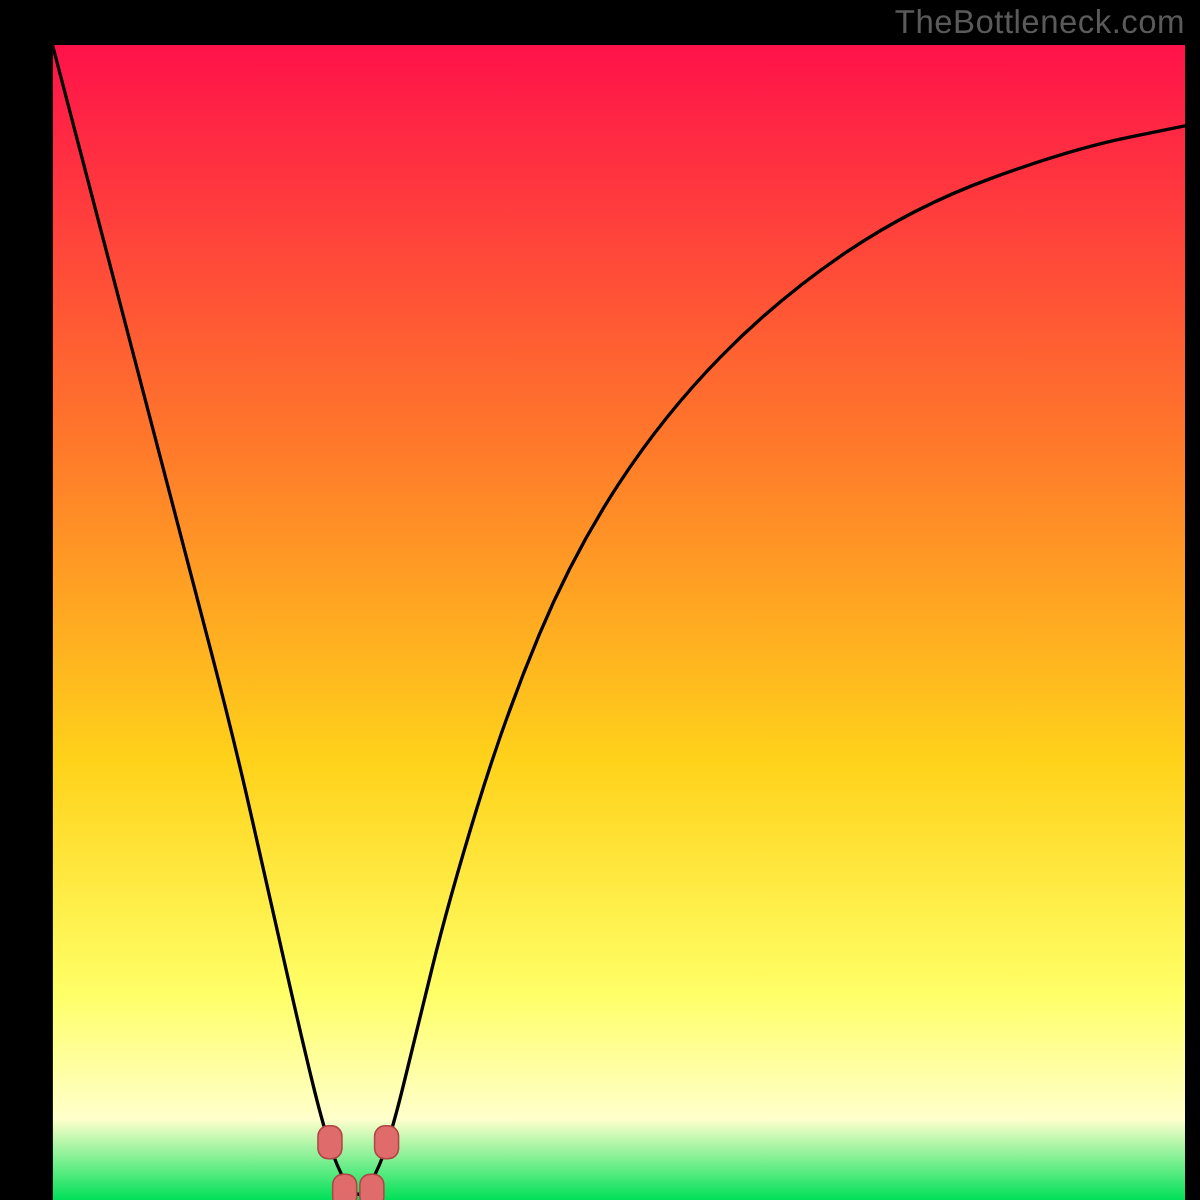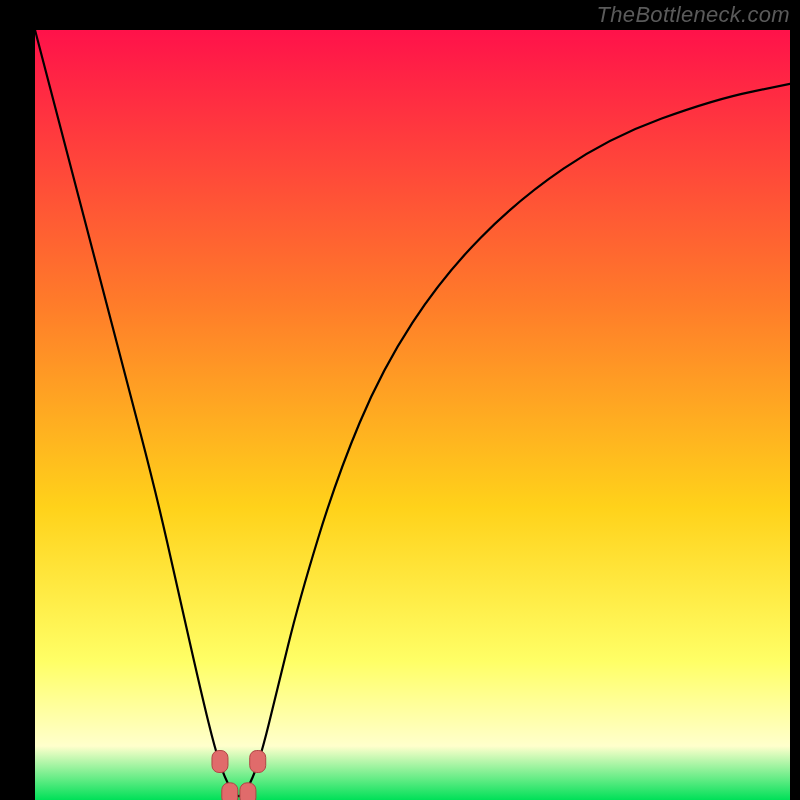--- a/index.html
+++ b/index.html
@@ -9,21 +9,20 @@
     height: 800px;
     background: #000000;
     font-family: Arial, Helvetica, sans-serif;
     overflow: hidden;
   }
   .frame {
     position: relative;
     width: 800px;
     height: 800px;
     background: #000000;
-    font-style: italic;
   }
   .watermark {
     position: absolute;
     top: 2px;
     right: 10px;
     color: #5a5a5a;
     font-size: 22px;
     font-weight: 500;
     letter-spacing: 0.3px;
     z-index: 50;

